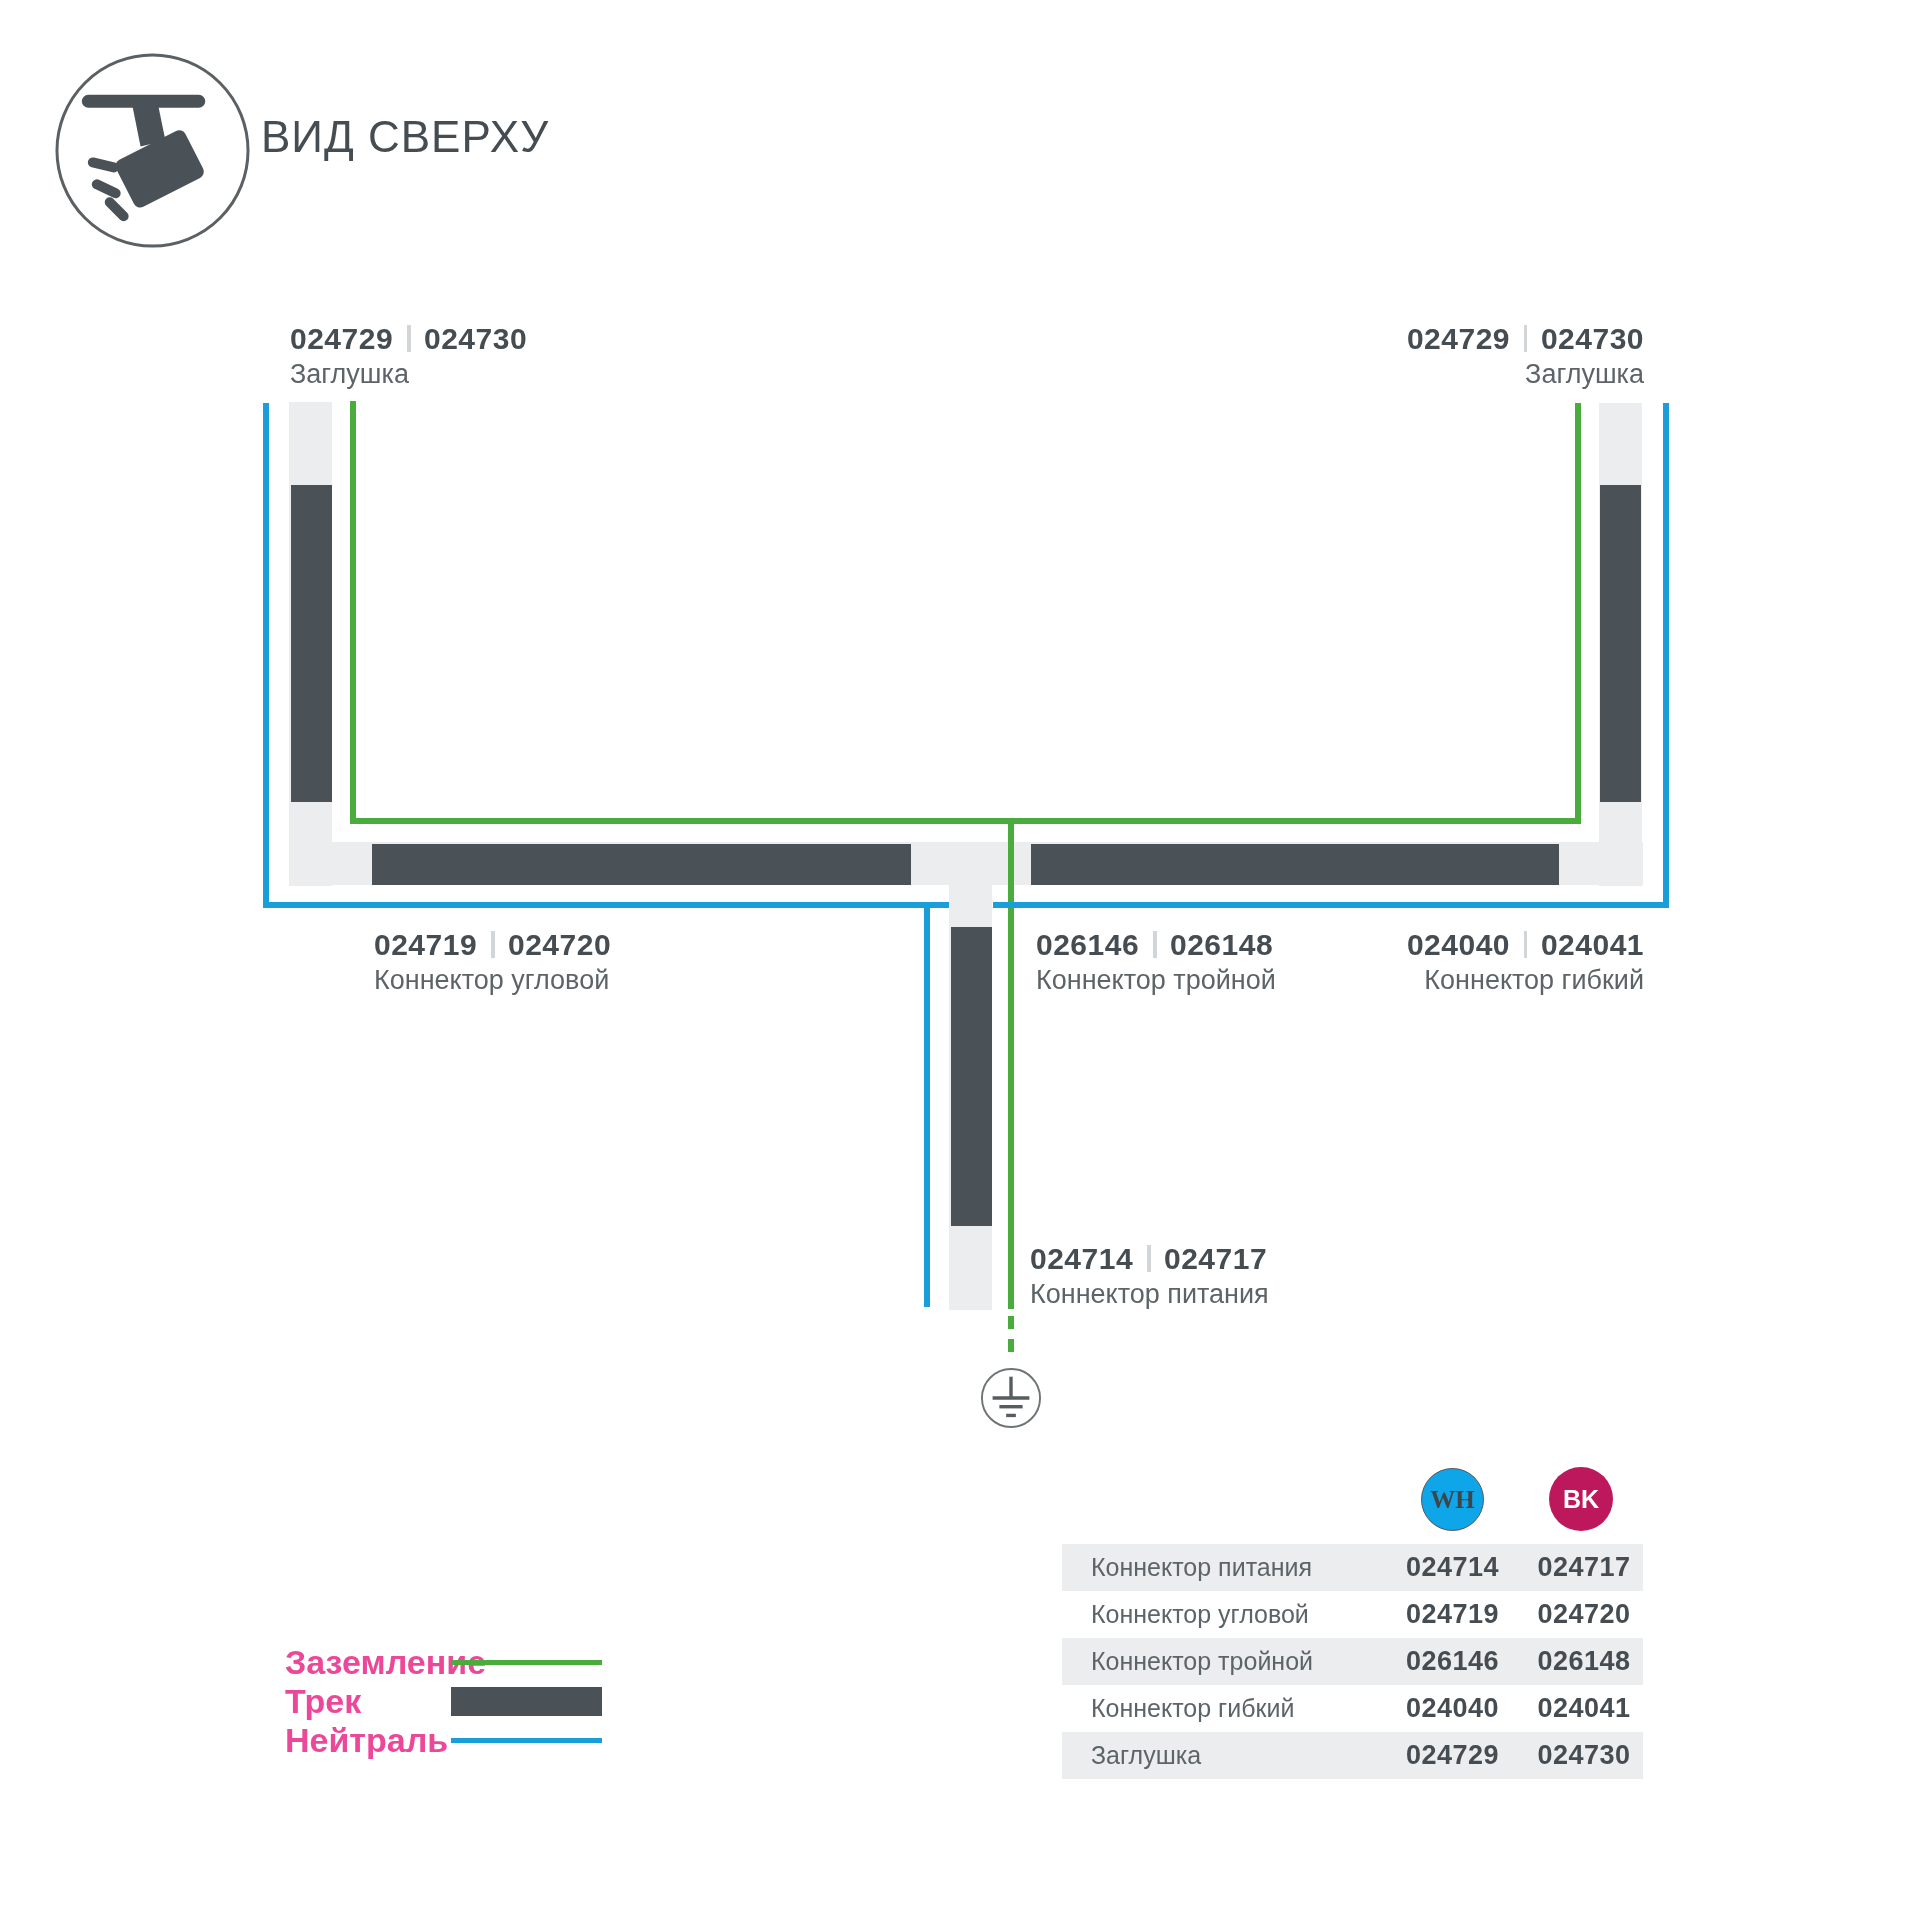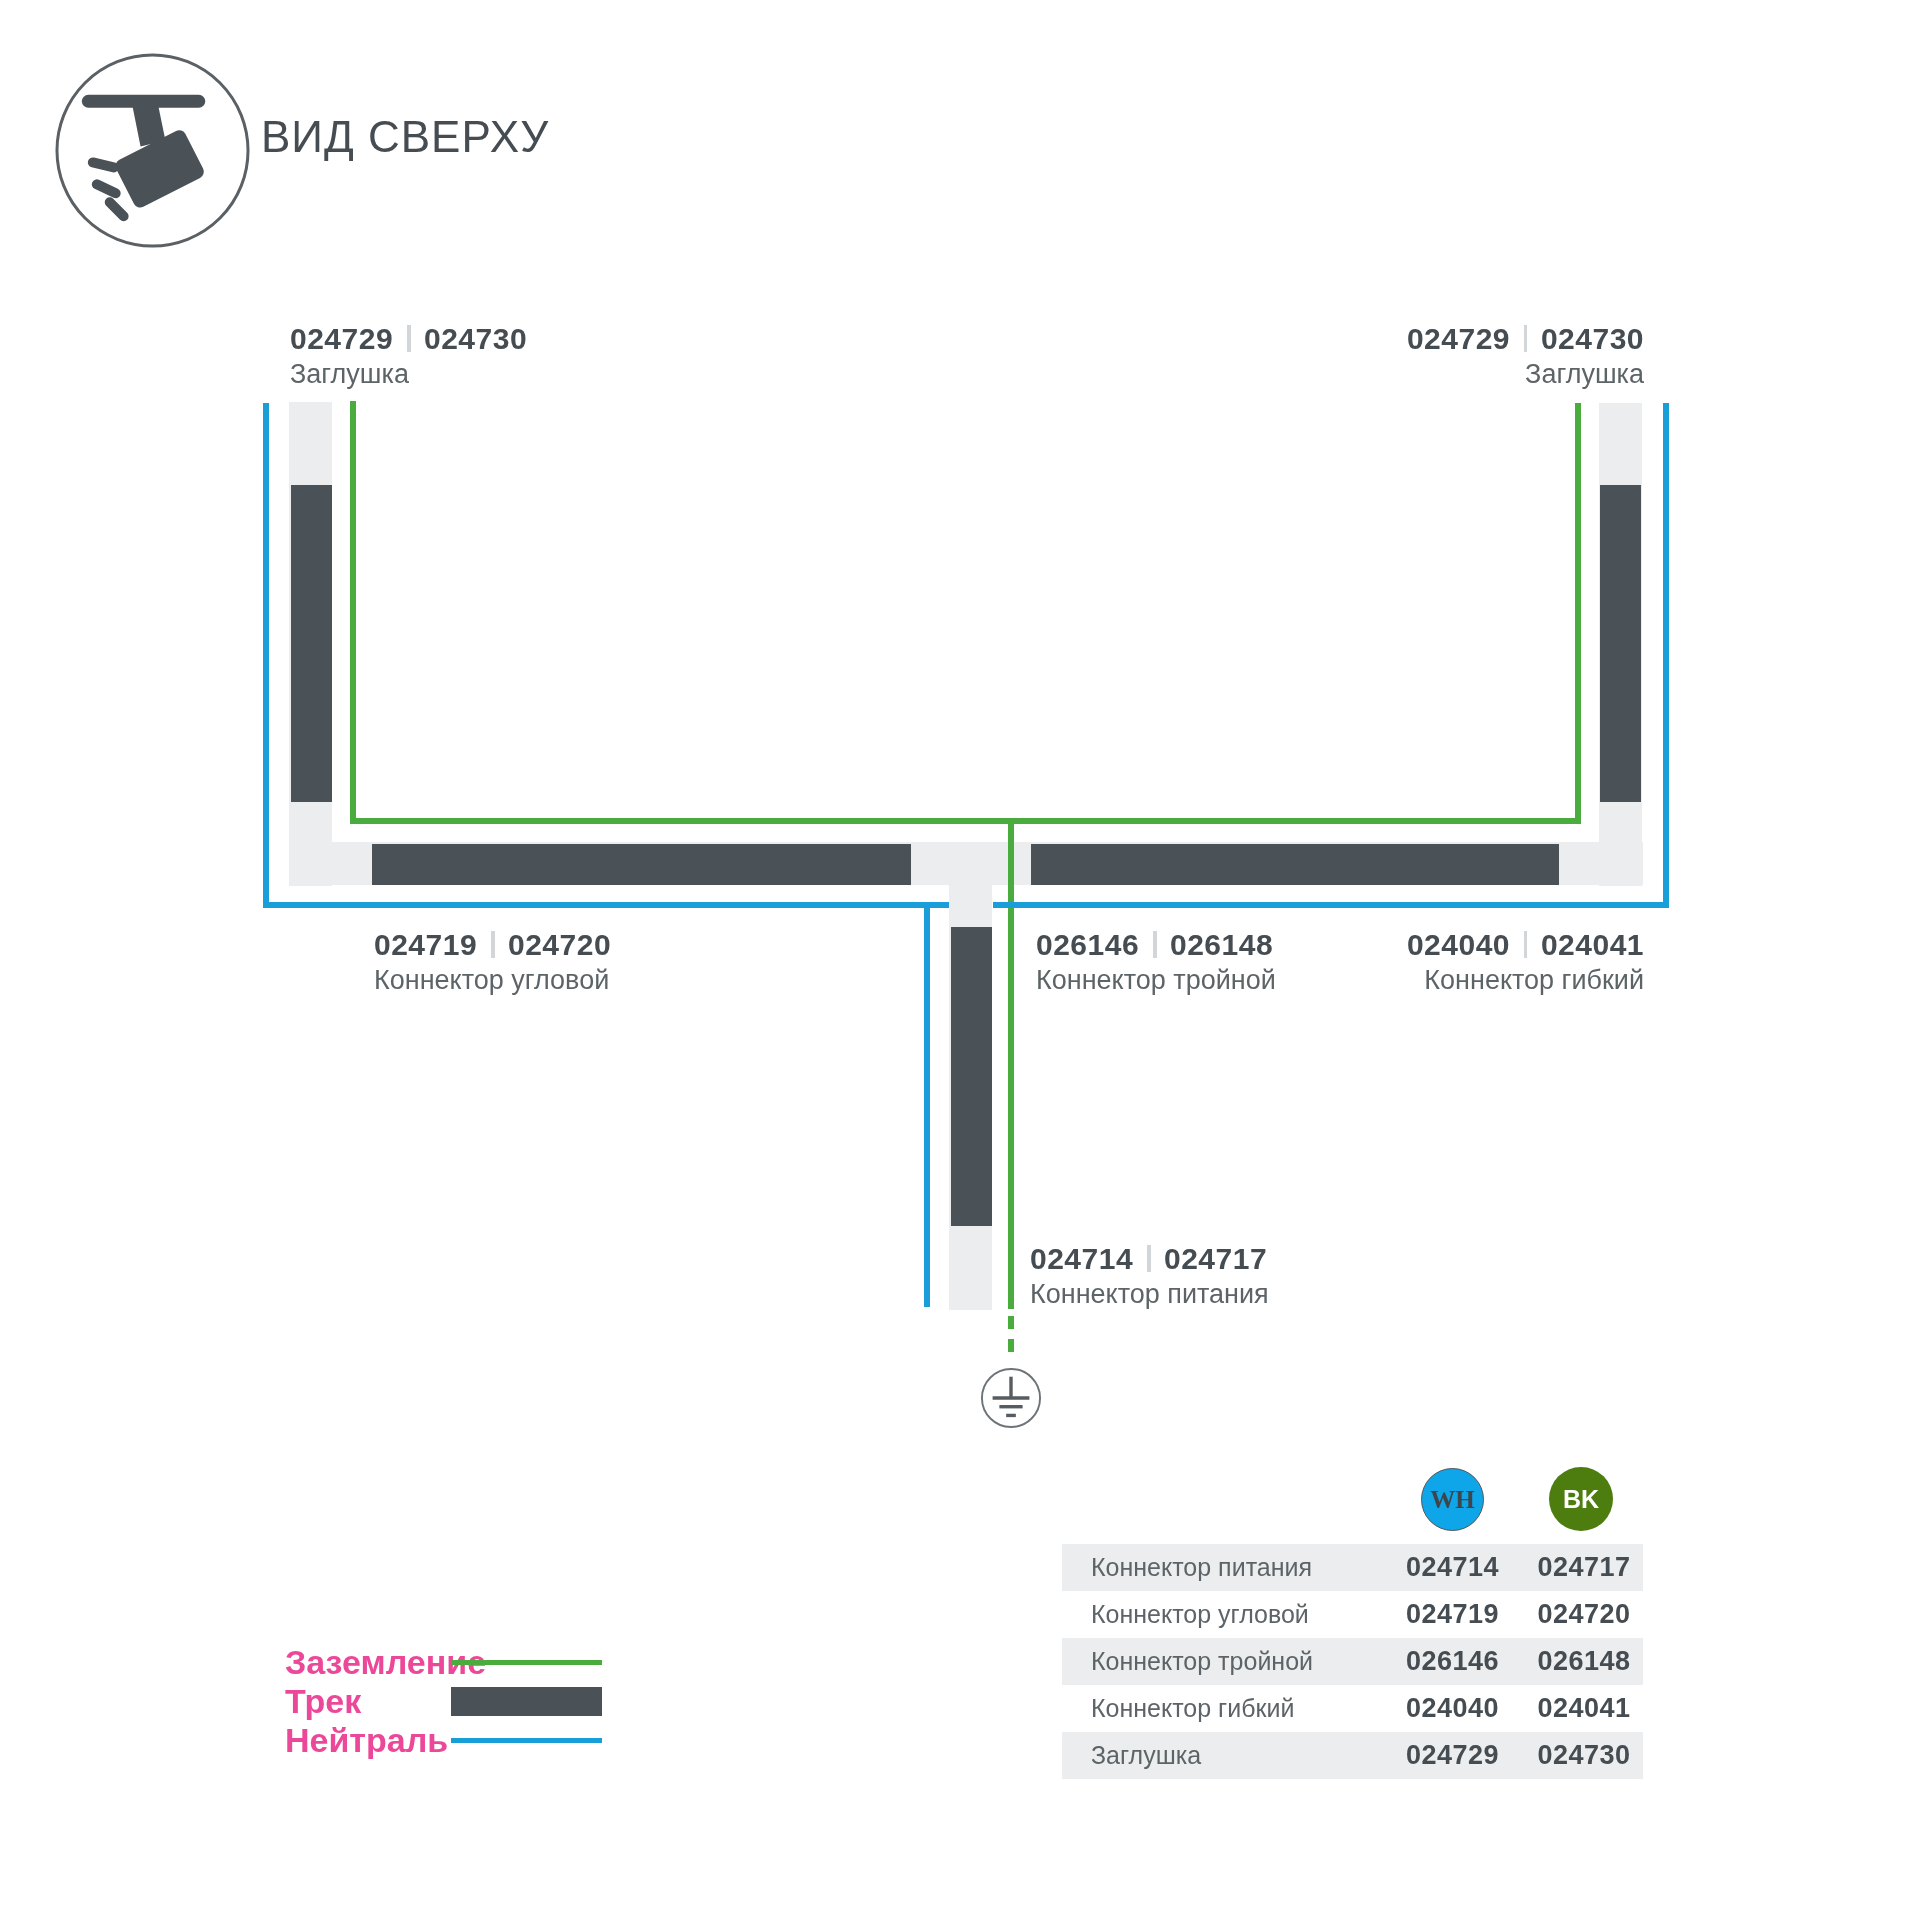--- a/index.html
+++ b/index.html
@@ -39,21 +39,21 @@
   
   .tbl{width:581px;}
   .tbl-row{display:flex;align-items:center;height:47px;}
   .tbl-row.odd{background:#ecedee;}
   .tbl-name{flex:1;padding-left:29px;font-size:25px;color:#5d6468;white-space:nowrap;}
   .tbl-wh{width:145px;text-align:center;font-size:27px;font-weight:700;color:#454c52;letter-spacing:0.5px;}
   .tbl-bk{width:118px;text-align:center;font-size:27px;font-weight:700;color:#454c52;letter-spacing:0.5px;}
   .col-circle{display:flex;align-items:center;justify-content:center;border-radius:50%;
     font-size:25px;font-weight:600;}
   .col-circle.wh{width:61px;height:61px;background:#0ea5e9;border:1.9px solid #54585b;color:#3f464a;font-family:Liberation Serif, serif;}
-  .col-circle.bk{width:64px;height:64px;background:#4d7c0f;color:#ffffff;}
+  .col-circle.bk{width:64px;height:64px;background:#be185d;color:#ffffff;}
 </style>
 </head>
 <body>
 
 <div id="canvas">
 
   <div class="abs" style="left:53px;top:51px;width:199px;height:199px;">
     <svg width="199" height="199" viewBox="0 0 200 200">
       <circle cx="100" cy="100" r="96" fill="#ffffff" stroke="#5a6064" stroke-width="3"></circle>
       <g fill="#4a5157">

